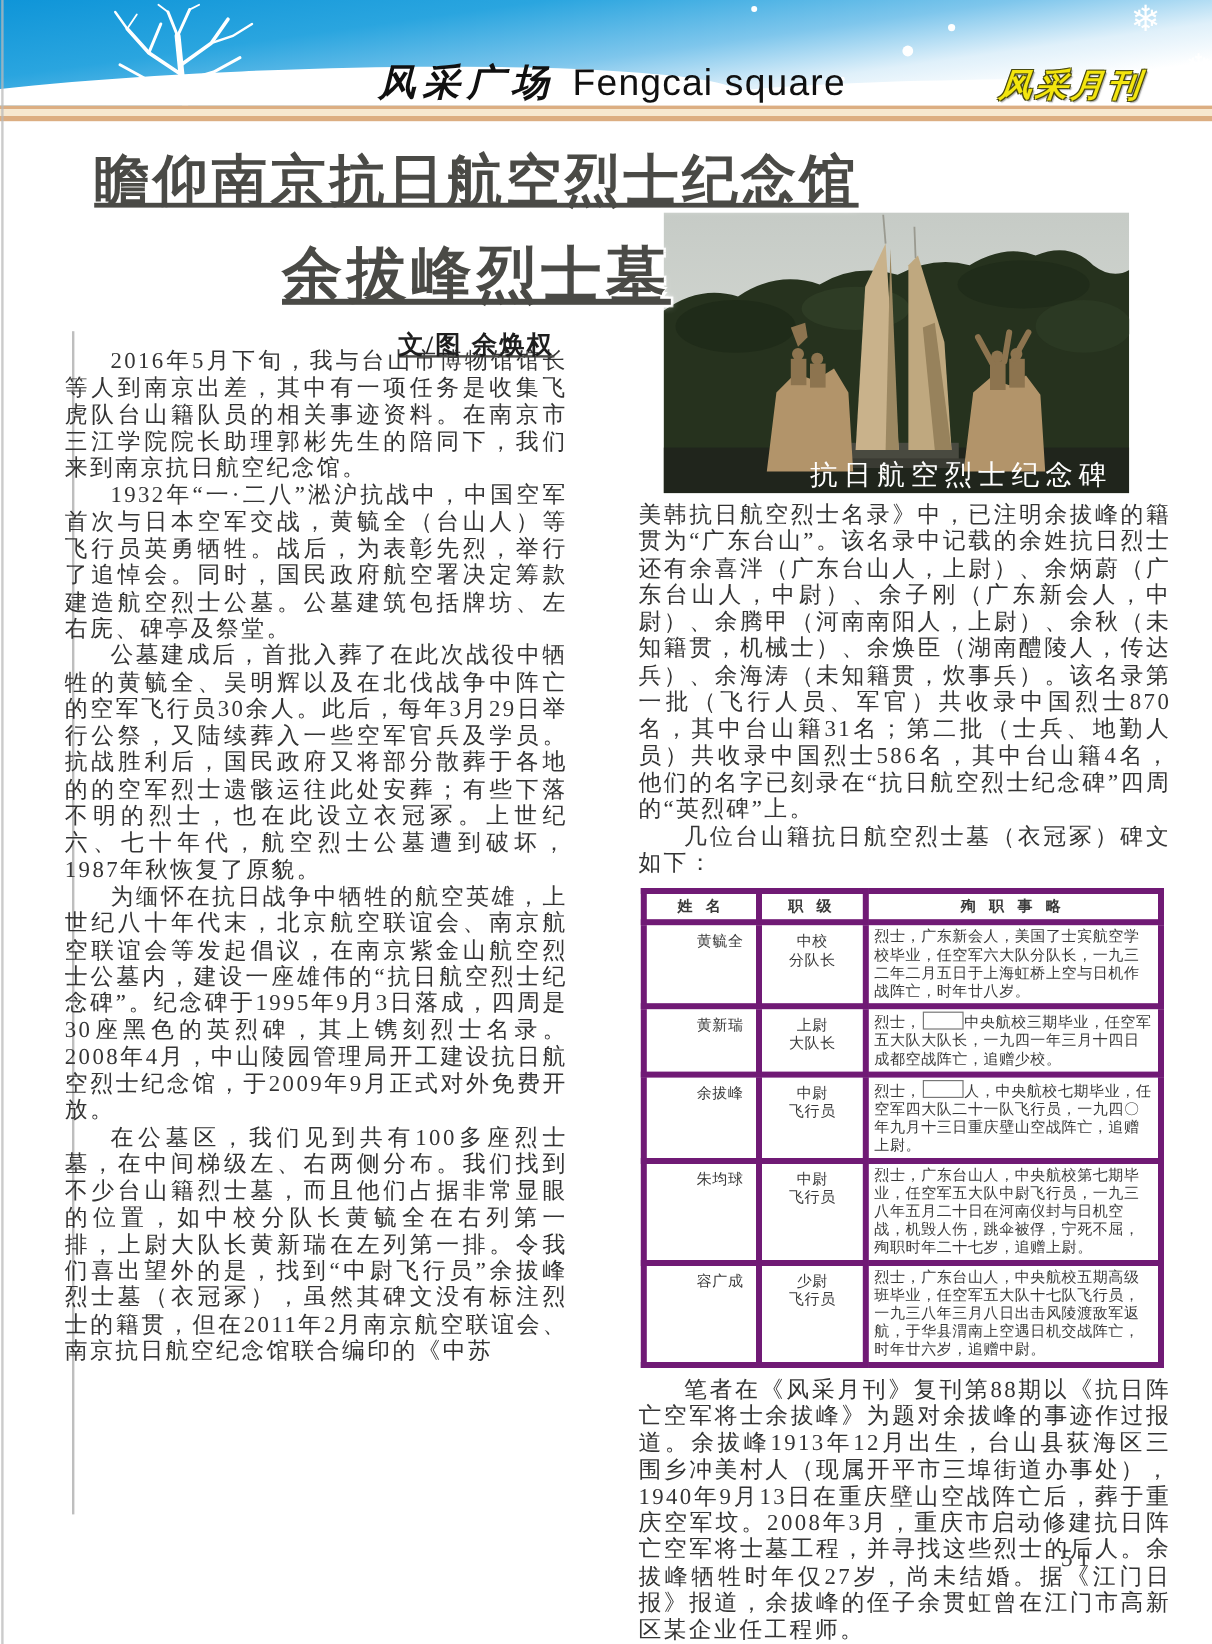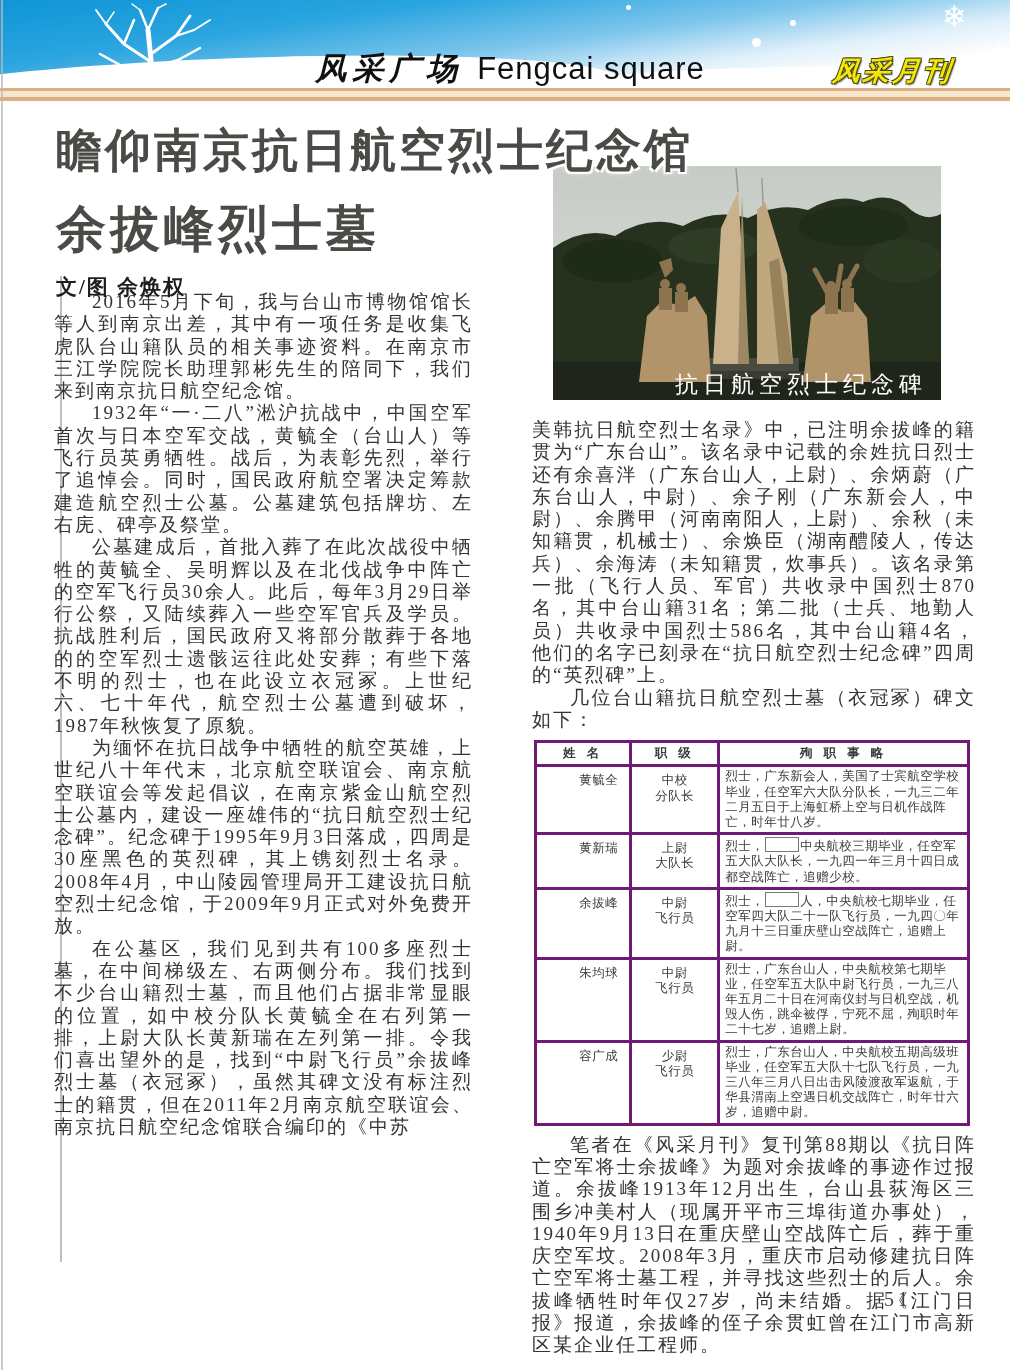--- a/index.html
+++ b/index.html
@@ -19,43 +19,43 @@
   .banner-title{position:absolute;left:300px;top:48px;width:420px;text-align:center;white-space:nowrap;color:#101010;}
   .banner-title .cn{font-size:31px;font-weight:bold;font-style:italic;letter-spacing:6px;font-family:"Liberation Serif",serif;}
   .banner-title .en{font-size:31px;font-family:"Liberation Sans",sans-serif;letter-spacing:1px;margin-left:10px;}
   .mag-label{position:absolute;left:833px;top:53px;font-size:27px;font-weight:bold;font-style:italic;letter-spacing:3px;
              color:#f3e50e;transform:skewX(-6deg);white-space:nowrap;
              text-shadow:1px 1px 0 #4a4a10,-1px -1px 0 #4a4a10,1px -1px 0 #4a4a10,-1px 1px 0 #4a4a10,2px 2px 1px rgba(0,0,0,.35);}
   .divider-bar{position:absolute;left:0;top:88px;width:1010px;height:13px;
                background:linear-gradient(180deg,#dcae82 0 3px,#f6e8d0 3px 9px,#dcae82 9px 13px);}
 
   
-  .title-block{position:absolute;left:56px;top:122px;width:662px;z-index:5;
-               font-family:"Liberation Sans","DejaVu Sans",sans-serif;font-weight:900;color:#4a4a46;}
+  .title-block{position:absolute;left:66px;top:122px;width:662px;text-align:center;z-index:5;
+               font-family:"Liberation Sans","DejaVu Sans",sans-serif;font-weight:900;color:#4a4a46;text-decoration:underline;}
   .title-line1{font-size:46px;line-height:56px;letter-spacing:3px;white-space:nowrap;
                text-shadow:-2px -2px 0 #fff,2px -2px 0 #fff,-2px 2px 0 #fff,2px 2px 0 #fff,0 0 7px #fff;}
   .title-line2{font-size:50px;line-height:62px;letter-spacing:4px;white-space:nowrap;
                text-shadow:-2px -2px 0 #fff,2px -2px 0 #fff,-2px 2px 0 #fff,2px 2px 0 #fff,0 0 7px #fff;margin-top:20px;}
   .byline{margin-top:13px;font-family:"Liberation Serif",serif;font-weight:bold;font-size:21px;color:#1e1e1e;letter-spacing:2px;}
 
   
   .col{position:absolute;font-size:19px;line-height:22.3px;letter-spacing:2px;text-align:justify;color:#343434;}
   .col p{margin:0;text-indent:2em;}
   .col p.no-indent{text-indent:0;}
   .left-col{left:54px;top:279px;width:419px;margin-top:12px;}
   .right-col{left:532px;top:419px;width:444px;}
 
   
-  .photo{position:absolute;left:553px;top:166px;width:388px;height:234px;z-index:1;}
+  .photo{position:absolute;left:553px;top:177px;width:388px;height:234px;z-index:1;}
   .photo svg{display:block;}
 
   
   .martyr-table{border-collapse:collapse;margin:9px 0 8px 2px;width:436px;
                 font-size:12.5px;line-height:15.2px;letter-spacing:.5px;color:#3a3a3a;}
-  .martyr-table th,.martyr-table td{border:3px solid #701a75;padding:2px 5px;vertical-align:top;text-align:left;}
+  .martyr-table th,.martyr-table td{border:5px solid #701a75;padding:2px 5px;vertical-align:top;text-align:left;}
   .martyr-table th{font-weight:bold;text-align:center;padding:3px 2px;letter-spacing:4px;}
   .martyr-table td.c-name{width:58px;text-align:center;padding-top:6px;padding-left:36px;}
   .martyr-table td.c-rank{width:86px;text-align:center;white-space:pre-line;padding-top:6px;}
   .martyr-table td.c-detail{width:272px;}
   .redact-box{display:inline-block;width:32px;height:13px;border:1px solid #777;background:#fff;vertical-align:-2px;margin:0 1px;}
 
   .page-num{position:absolute;left:884px;top:1288px;font-size:20px;letter-spacing:4px;color:#404040;}
 </style>
 </head>
 <body>

